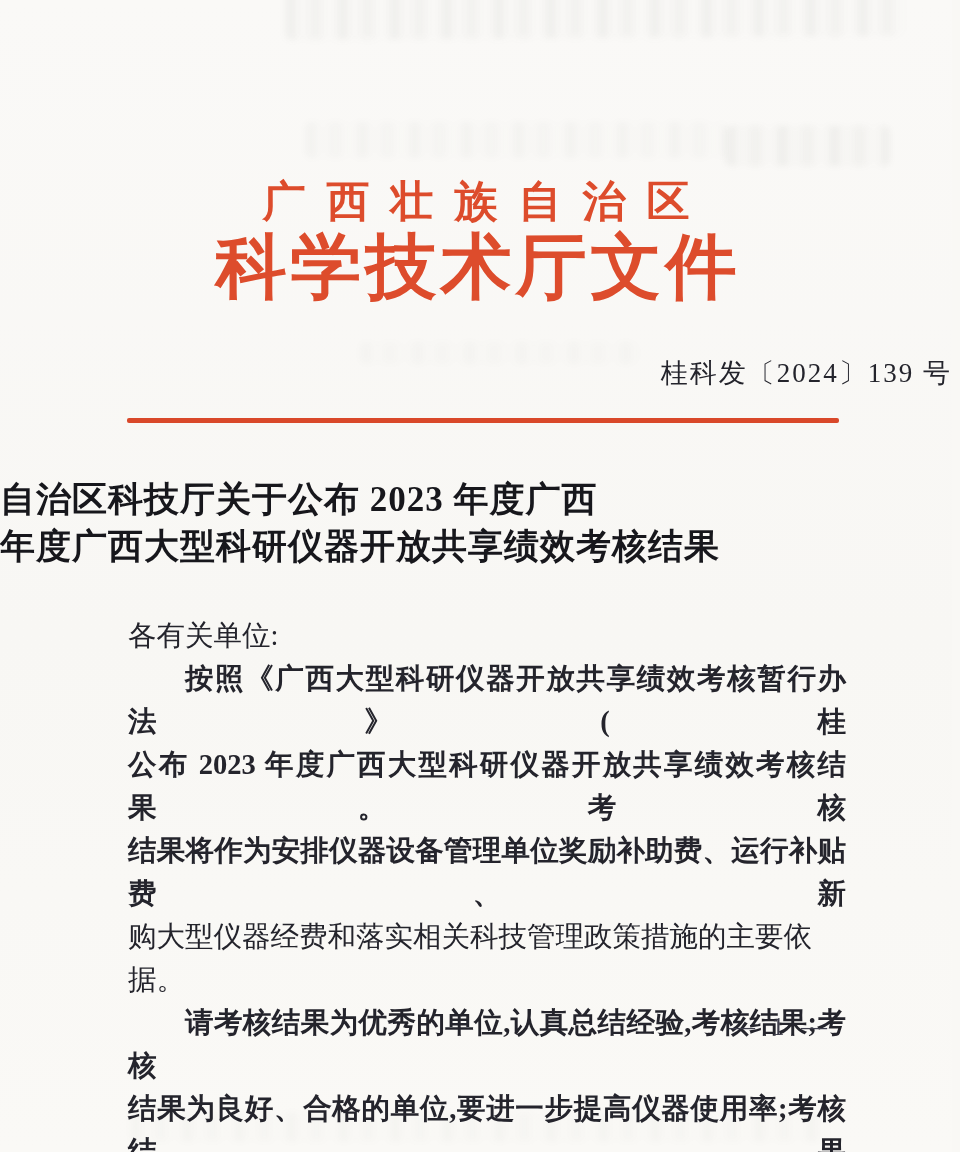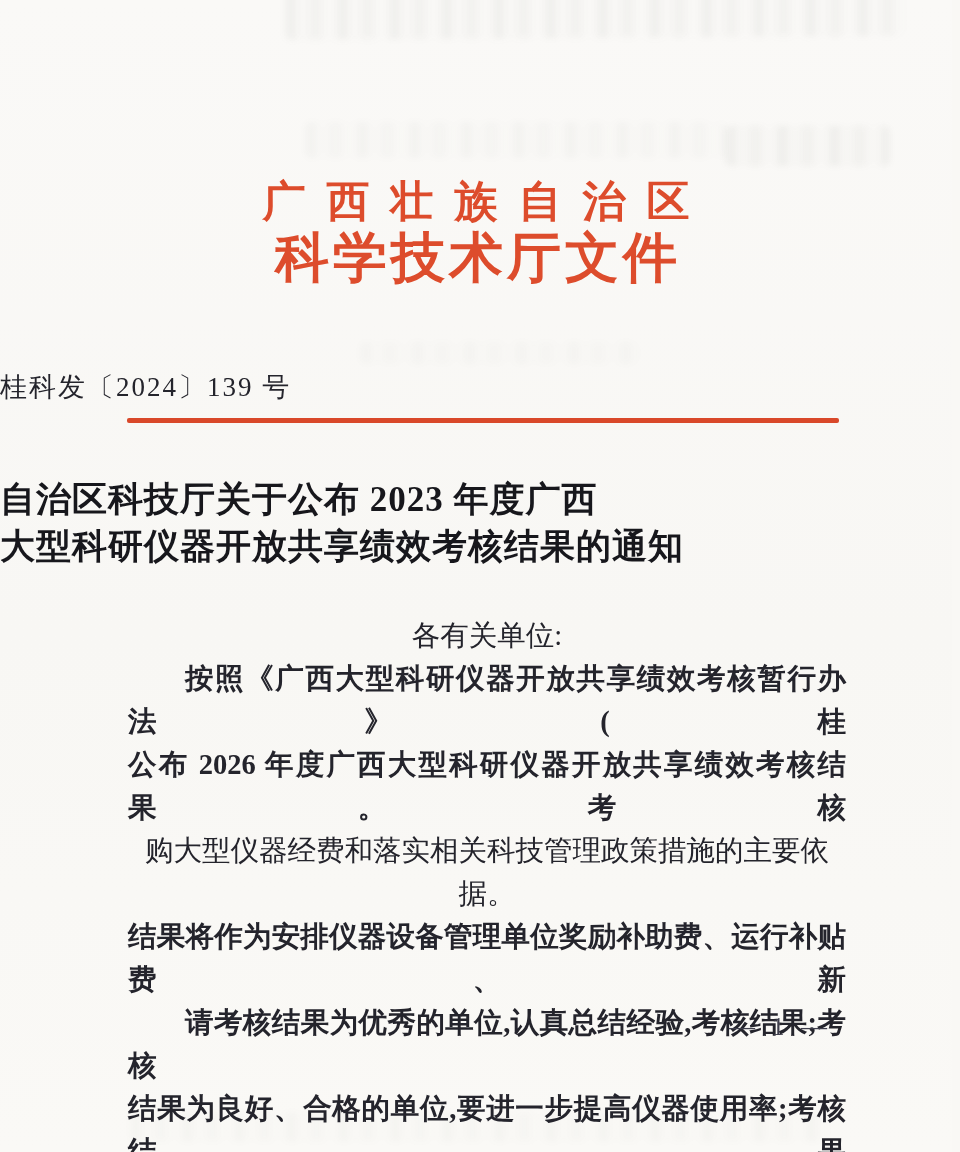--- a/index.html
+++ b/index.html
@@ -42,31 +42,31 @@
     font-weight: bold;
     color: #dd4c2c;
     letter-spacing: 21px;
     text-indent: 21px;
     line-height: 1.1;
   }
   .org-line2 {
     position: absolute;
     top: 228px; left: 0; width: 100%;
     text-align: center;
-    font-size: 54px;
+    font-size: 71px;
     font-weight: 900;
     color: #dd4c2c;
     letter-spacing: 4px;
     text-indent: 4px;
     line-height: 1.12;
   }
   .doc-number {
     position: absolute;
-    top: 369px; left: 0; width: 100%;
-    text-align: left;
+    top: 355px; left: 0; width: 100%;
+    text-align: right;
     font-size: 27px;
     color: #24242c;
     letter-spacing: 2px;
   }
   .red-line {
     position: absolute;
     top: 418px; left: 127px;
     width: 712px; height: 5px;
     background: #d9482a;
     border-radius: 2px;
@@ -81,21 +81,21 @@
     letter-spacing: 1px;
   }
   .doc-body {
     position: absolute;
     top: 614px; left: 128px;
     width: 718px;
     font-size: 28.5px;
     color: #24242c;
     line-height: 43px;
   }
-  .body-line { display: block; text-align: center; }
+  .body-line { display: block; text-align: left; }
   .body-line.justify { text-align: justify; text-align-last: justify; font-weight: bold; }
   .body-line.indent { text-indent: 57px; }
   .page-number {
     position: absolute;
     top: 1012px;
     right: 120px;
     font-size: 26px;
     color: #3e3e4c;
     letter-spacing: 5px;
   }
@@ -114,35 +114,35 @@
   <div class="org-line1">广西壮族自治区</div>
 
   <div class="org-line2">科学技术厅文件</div>
 
   <div class="doc-number">桂科发〔2024〕139 号</div>
 
   <div class="red-line"></div>
 
   <div class="doc-title">
     <div>自治区科技厅关于公布 2023 年度广西</div>
-    <div>大型科研仪器开放共享绩效考核结果的通知</div>
+    <div>年度广西大型科研仪器开放共享绩效考核结果</div>
   </div>
 
   <div class="doc-body">
 
       <div class="body-line">各有关单位:</div>
 
       <div class="body-line indent justify">按照《广西大型科研仪器开放共享绩效考核暂行办法》(桂</div>
 
 
-      <div class="body-line justify">公布 2026 年度广西大型科研仪器开放共享绩效考核结果。考核</div>
+      <div class="body-line justify">公布 2023 年度广西大型科研仪器开放共享绩效考核结果。考核</div>
+
+      <div class="body-line justify">结果将作为安排仪器设备管理单位奖励补助费、运行补贴费、新</div>
 
       <div class="body-line">购大型仪器经费和落实相关科技管理政策措施的主要依据。</div>
-
-      <div class="body-line justify">结果将作为安排仪器设备管理单位奖励补助费、运行补贴费、新</div>
 
       <div class="body-line indent justify">请考核结果为优秀的单位,认真总结经验,考核结果;考核</div>
 
       <div class="body-line justify">结果为良好、合格的单位,要进一步提高仪器使用率;考核结果</div>
 
     </div>
 
   <div class="page-number">— 1 —</div>
 
 </div>

